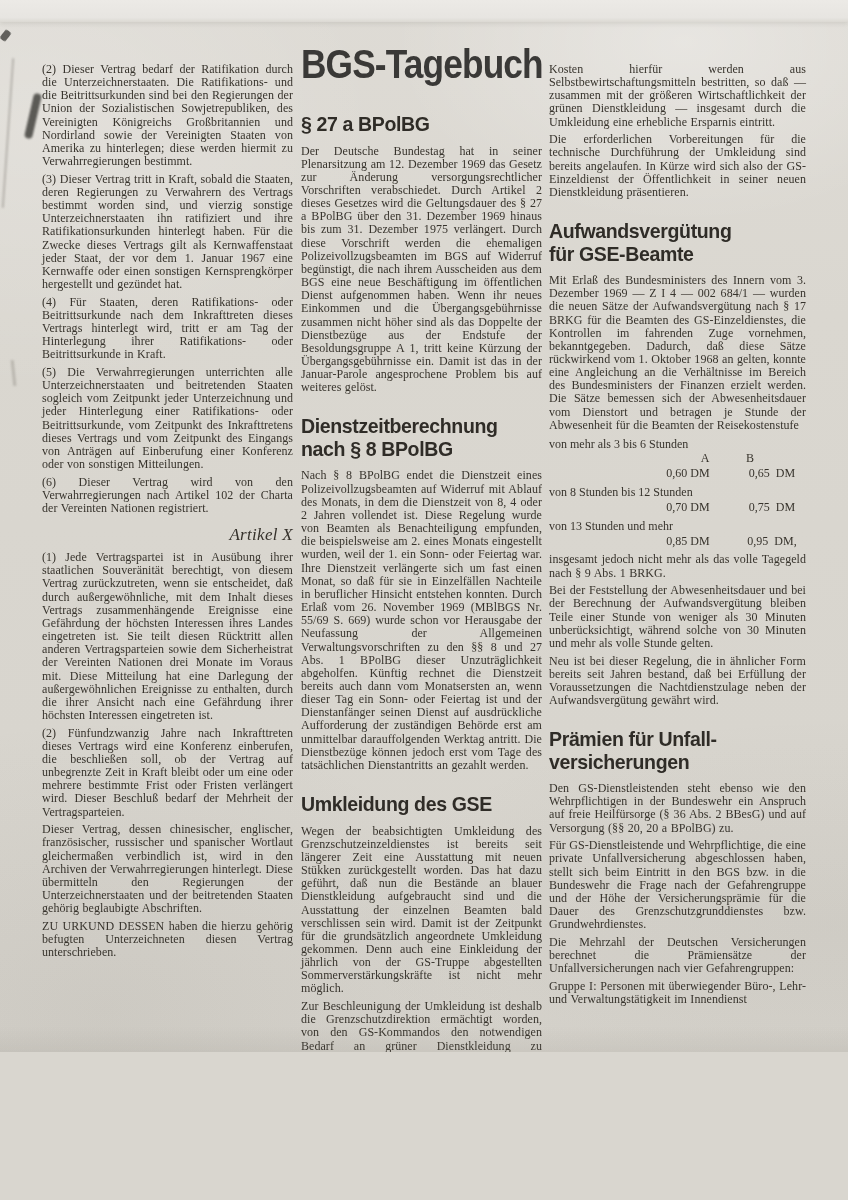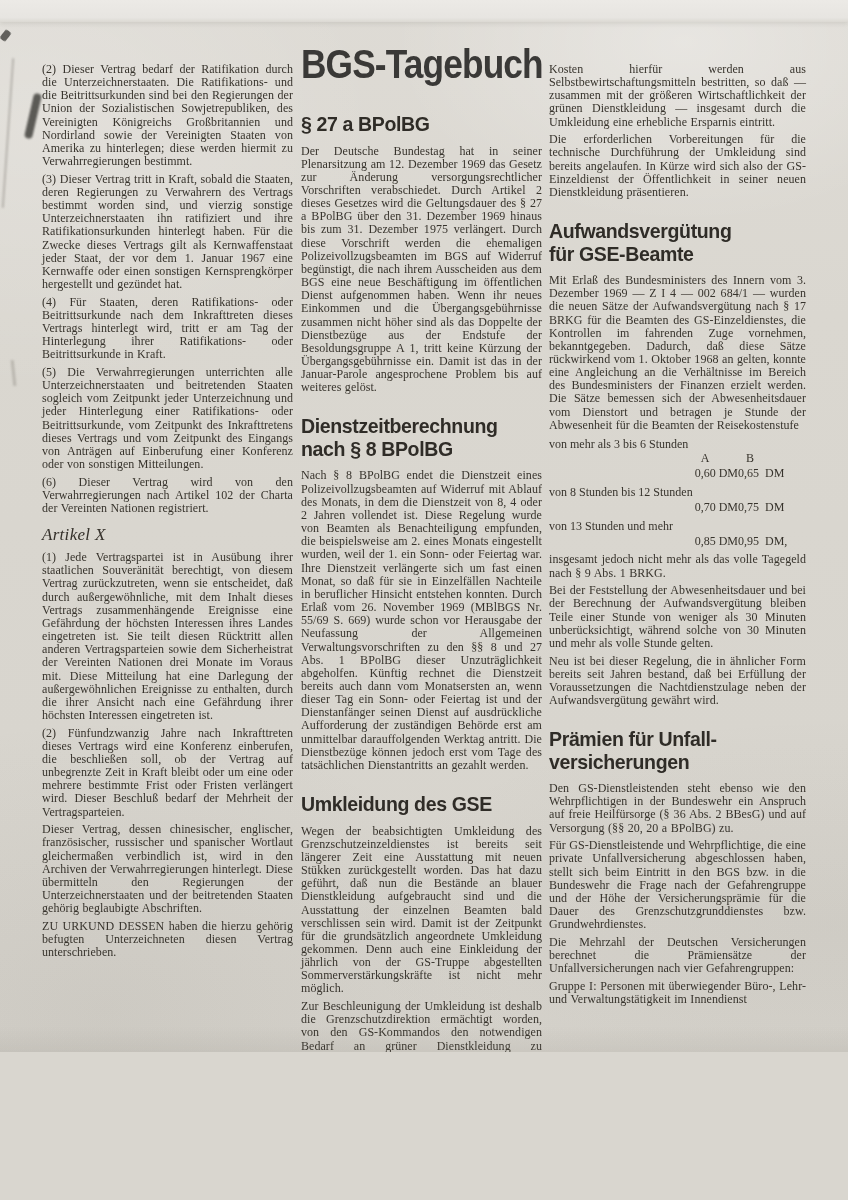--- a/index.html
+++ b/index.html
@@ -39,28 +39,28 @@
     letter-spacing:-1px;transform:scaleX(.86);transform-origin:0 0;
     margin:0 0 26px;white-space:nowrap;
   }
   .section-heading{
     font-family:"Liberation Sans","DejaVu Sans",sans-serif;
     font-weight:bold;color:#2f2c27;font-size:21px;line-height:22.5px;
     letter-spacing:-.4px;transform:scaleX(.93);transform-origin:0 0;
     white-space:pre-line;margin:21px 0 9px;
   }
   .article-heading{
-    font-style:italic;font-size:17px;line-height:19px;text-align:left;
+    font-style:italic;font-size:17px;line-height:19px;text-align:right;
     color:#35312b;margin:10px 0 7px;letter-spacing:.3px;
   }
   .rates{margin:2px 0 5px;font-size:12px;color:#37332c;}
   .rate-label{margin-top:6px;line-height:13.5px;}
   .rate-grid{display:grid;grid-template-columns:1fr 100px 68px;line-height:14.5px;}
-  .rate-grid span:nth-child(2){text-align:right;}
-  .rate-grid span:nth-child(3){text-align:left;white-space:pre;}
+  .rate-grid span:nth-child(2){text-align:center;}
+  .rate-grid span:nth-child(3){text-align:center;white-space:pre;}
   .rate-head span:nth-child(2){text-align:center;padding-left:34px;}
   .rate-head span:nth-child(3){text-align:left;padding-left:8px;}
   .page-number{
     position:absolute;left:791px;top:1139px;font-size:13px;color:#3a362f;
     font-family:"Liberation Serif","DejaVu Serif",serif;
   }
   .smudge{position:absolute;pointer-events:none;}
   .smudge-tick{left:2px;top:30px;width:7px;height:11px;background:#4c4b47;
     transform:rotate(38deg);filter:blur(.7px);opacity:.85;border-radius:2px;}
   .smudge-ink{left:29px;top:93px;width:8px;height:46px;background:#3a3935;

